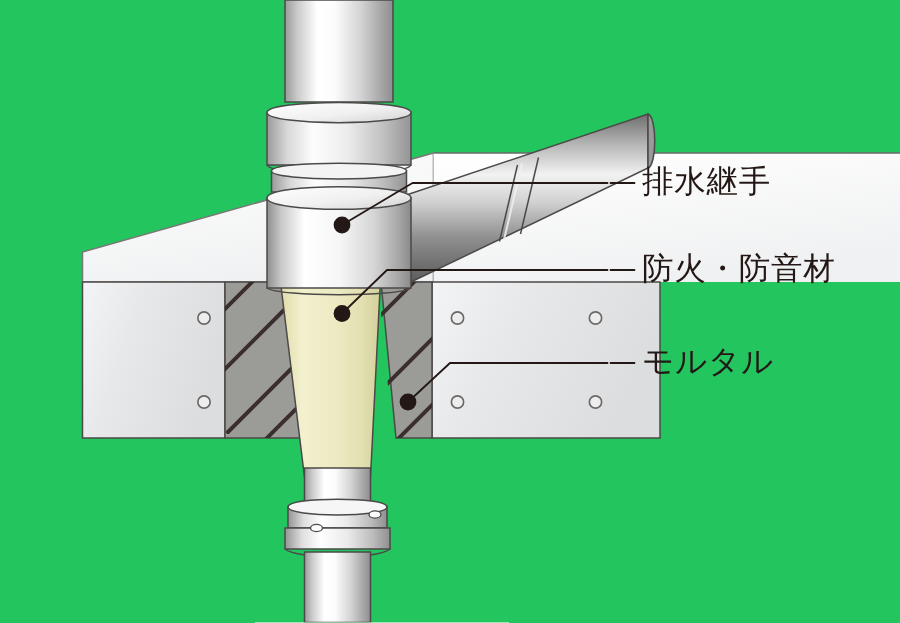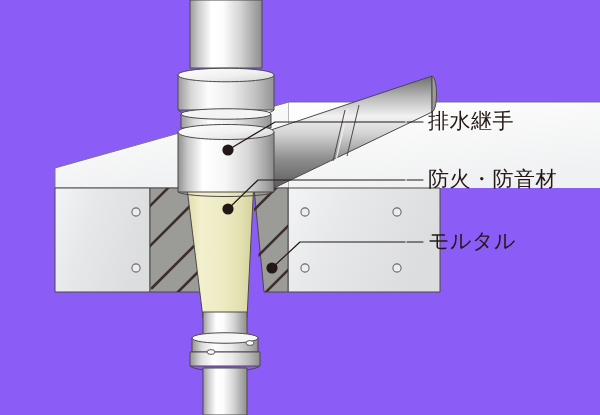--- a/index.html
+++ b/index.html
@@ -10,21 +10,21 @@
   body {
     width: 600px;
     height: 415px;
     font-family: "DejaVu Sans", "Liberation Sans", sans-serif;
     overflow: hidden;
   }
   #diagram-root {
     position: relative;
     width: 600px;
     height: 415px;
-    background: #8b5cf6;
+    background: #22c55e;
   }
   svg.figure {
     display: block;
     width: 600px;
     height: 415px;
   }
   .label-text {
     font-family: "DejaVu Sans", "Liberation Sans", sans-serif;
     font-size: 21px;
     fill: #231815;

